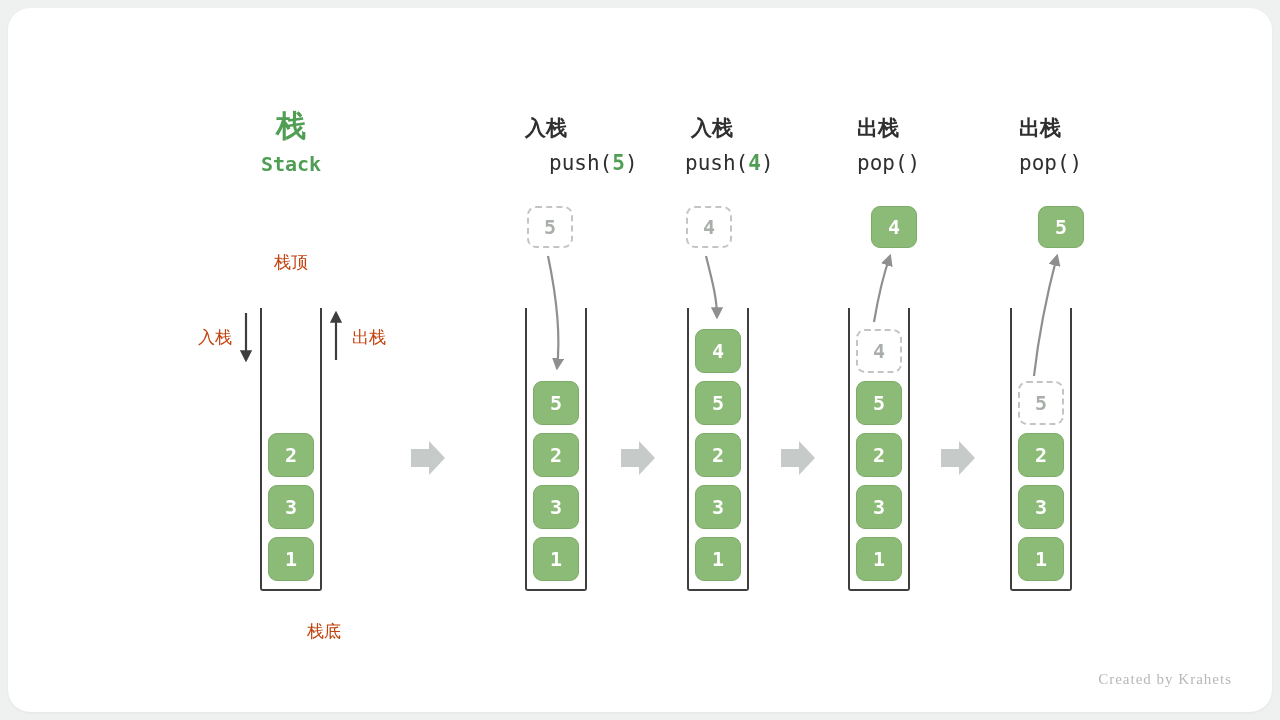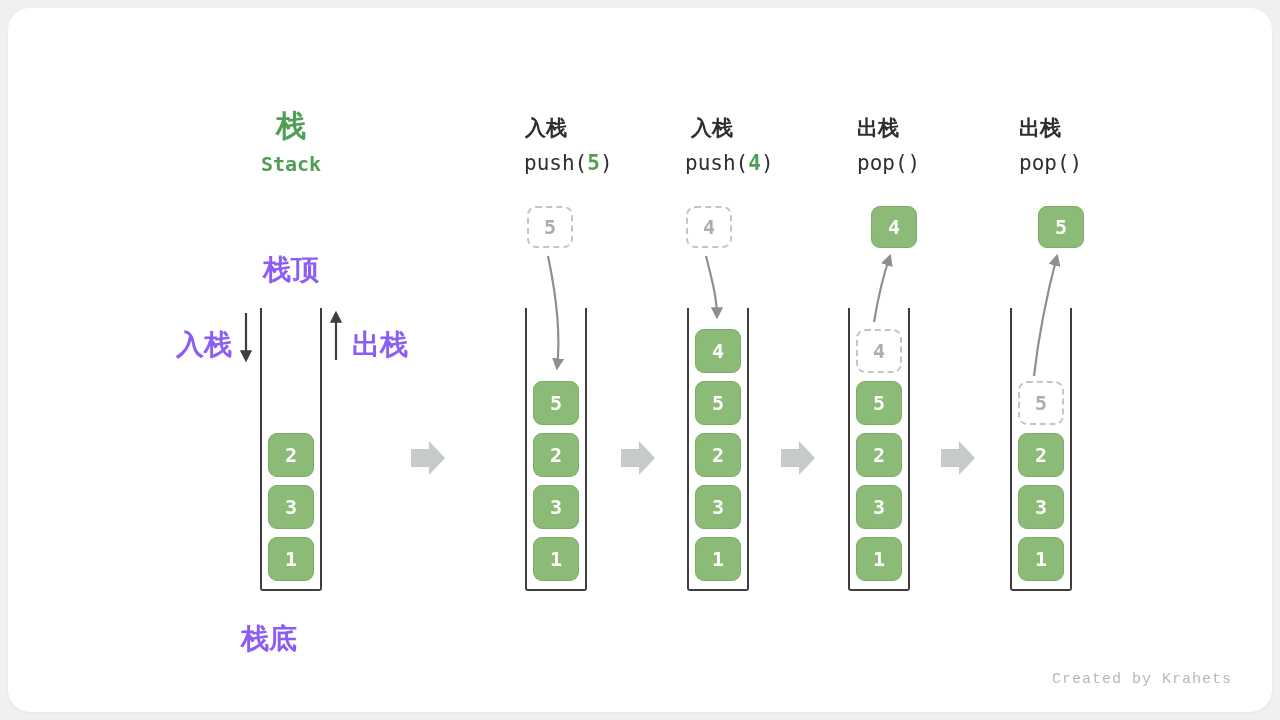--- a/index.html
+++ b/index.html
@@ -19,24 +19,24 @@
     position:absolute;left:233px;top:98px;width:100px;text-align:center;
     font-size:30px;font-weight:bold;color:#4f9e53;
   }
   .title-en{
     position:absolute;left:233px;top:144px;width:100px;text-align:center;
     font-size:20px;font-weight:bold;color:#4f9e53;
     font-family:"DejaVu Sans Mono",monospace;
   }
   
   .lbl{
-    position:absolute;font-weight:bold;color:#8b5cf6;font-size:28px;
+    position:absolute;font-weight:normal;color:#c2410c;font-size:17px;
   }
   .lbl-top{left:233px;top:243px;width:100px;text-align:center;}
-  .lbl-bottom{left:233px;top:612px;width:100px;text-align:left;}
+  .lbl-bottom{left:233px;top:612px;width:100px;text-align:right;}
   .lbl-push{left:160px;top:318px;width:64px;text-align:right;}
   .lbl-pop{left:344px;top:318px;width:64px;text-align:left;}
   
   .hdr-zh{
     position:absolute;font-size:21px;font-weight:bold;color:#2f2f2f;
   }
   .hdr-fn{
     position:absolute;font-size:21px;color:#2f2f2f;
     font-family:"DejaVu Sans Mono",monospace;
   }
@@ -63,39 +63,39 @@
     box-sizing:border-box;
     font-family:"DejaVu Sans Mono",monospace;font-weight:bold;font-size:20px;
     display:flex;align-items:center;justify-content:center;
   }
   .float-box.dashed{background:#ffffff;border:2px dashed #c2c6c2;color:#a8aea8;}
   .float-box.solid{background:#8cbb77;border:1px solid #7dab68;color:#ffffff;}
   
   .overlay{position:absolute;left:0;top:0;pointer-events:none;}
   .footer{
     position:absolute;right:40px;bottom:24px;
-    font-family:Liberation Mono, monospace;font-size:15px;
+    font-family:Liberation Serif, serif;font-size:15px;
     color:#b5b9b7;letter-spacing:1px;
   }
 </style>
 </head>
 <body>
 
 <div class="card">
 
   <div class="title-zh">栈</div>
   <div class="title-en">Stack</div>
 
   <div class="lbl lbl-top">栈顶</div>
   <div class="lbl lbl-bottom">栈底</div>
   <div class="lbl lbl-push">入栈</div>
   <div class="lbl lbl-pop">出栈</div>
 
   <div class="hdr-zh" style="left:517px;top:106px">入栈</div>
-  <div class="hdr-fn" style="left:516px;top:143px"><span>push(</span><span class="arg">5</span><span>)</span></div>
+  <div class="hdr-fn" style="left:541px;top:143px"><span>push(</span><span class="arg">5</span><span>)</span></div>
 
   <div class="hdr-zh" style="left:683px;top:106px">入栈</div>
   <div class="hdr-fn" style="left:677px;top:143px"><span>push(</span><span class="arg">4</span><span>)</span></div>
 
   <div class="hdr-zh" style="left:849px;top:106px">出栈</div>
   <div class="hdr-fn" style="left:849px;top:143px"><span>pop(</span><span class="arg"></span><span>)</span></div>
 
   <div class="hdr-zh" style="left:1011px;top:106px">出栈</div>
   <div class="hdr-fn" style="left:1011px;top:143px"><span>pop(</span><span class="arg"></span><span>)</span></div>
 

